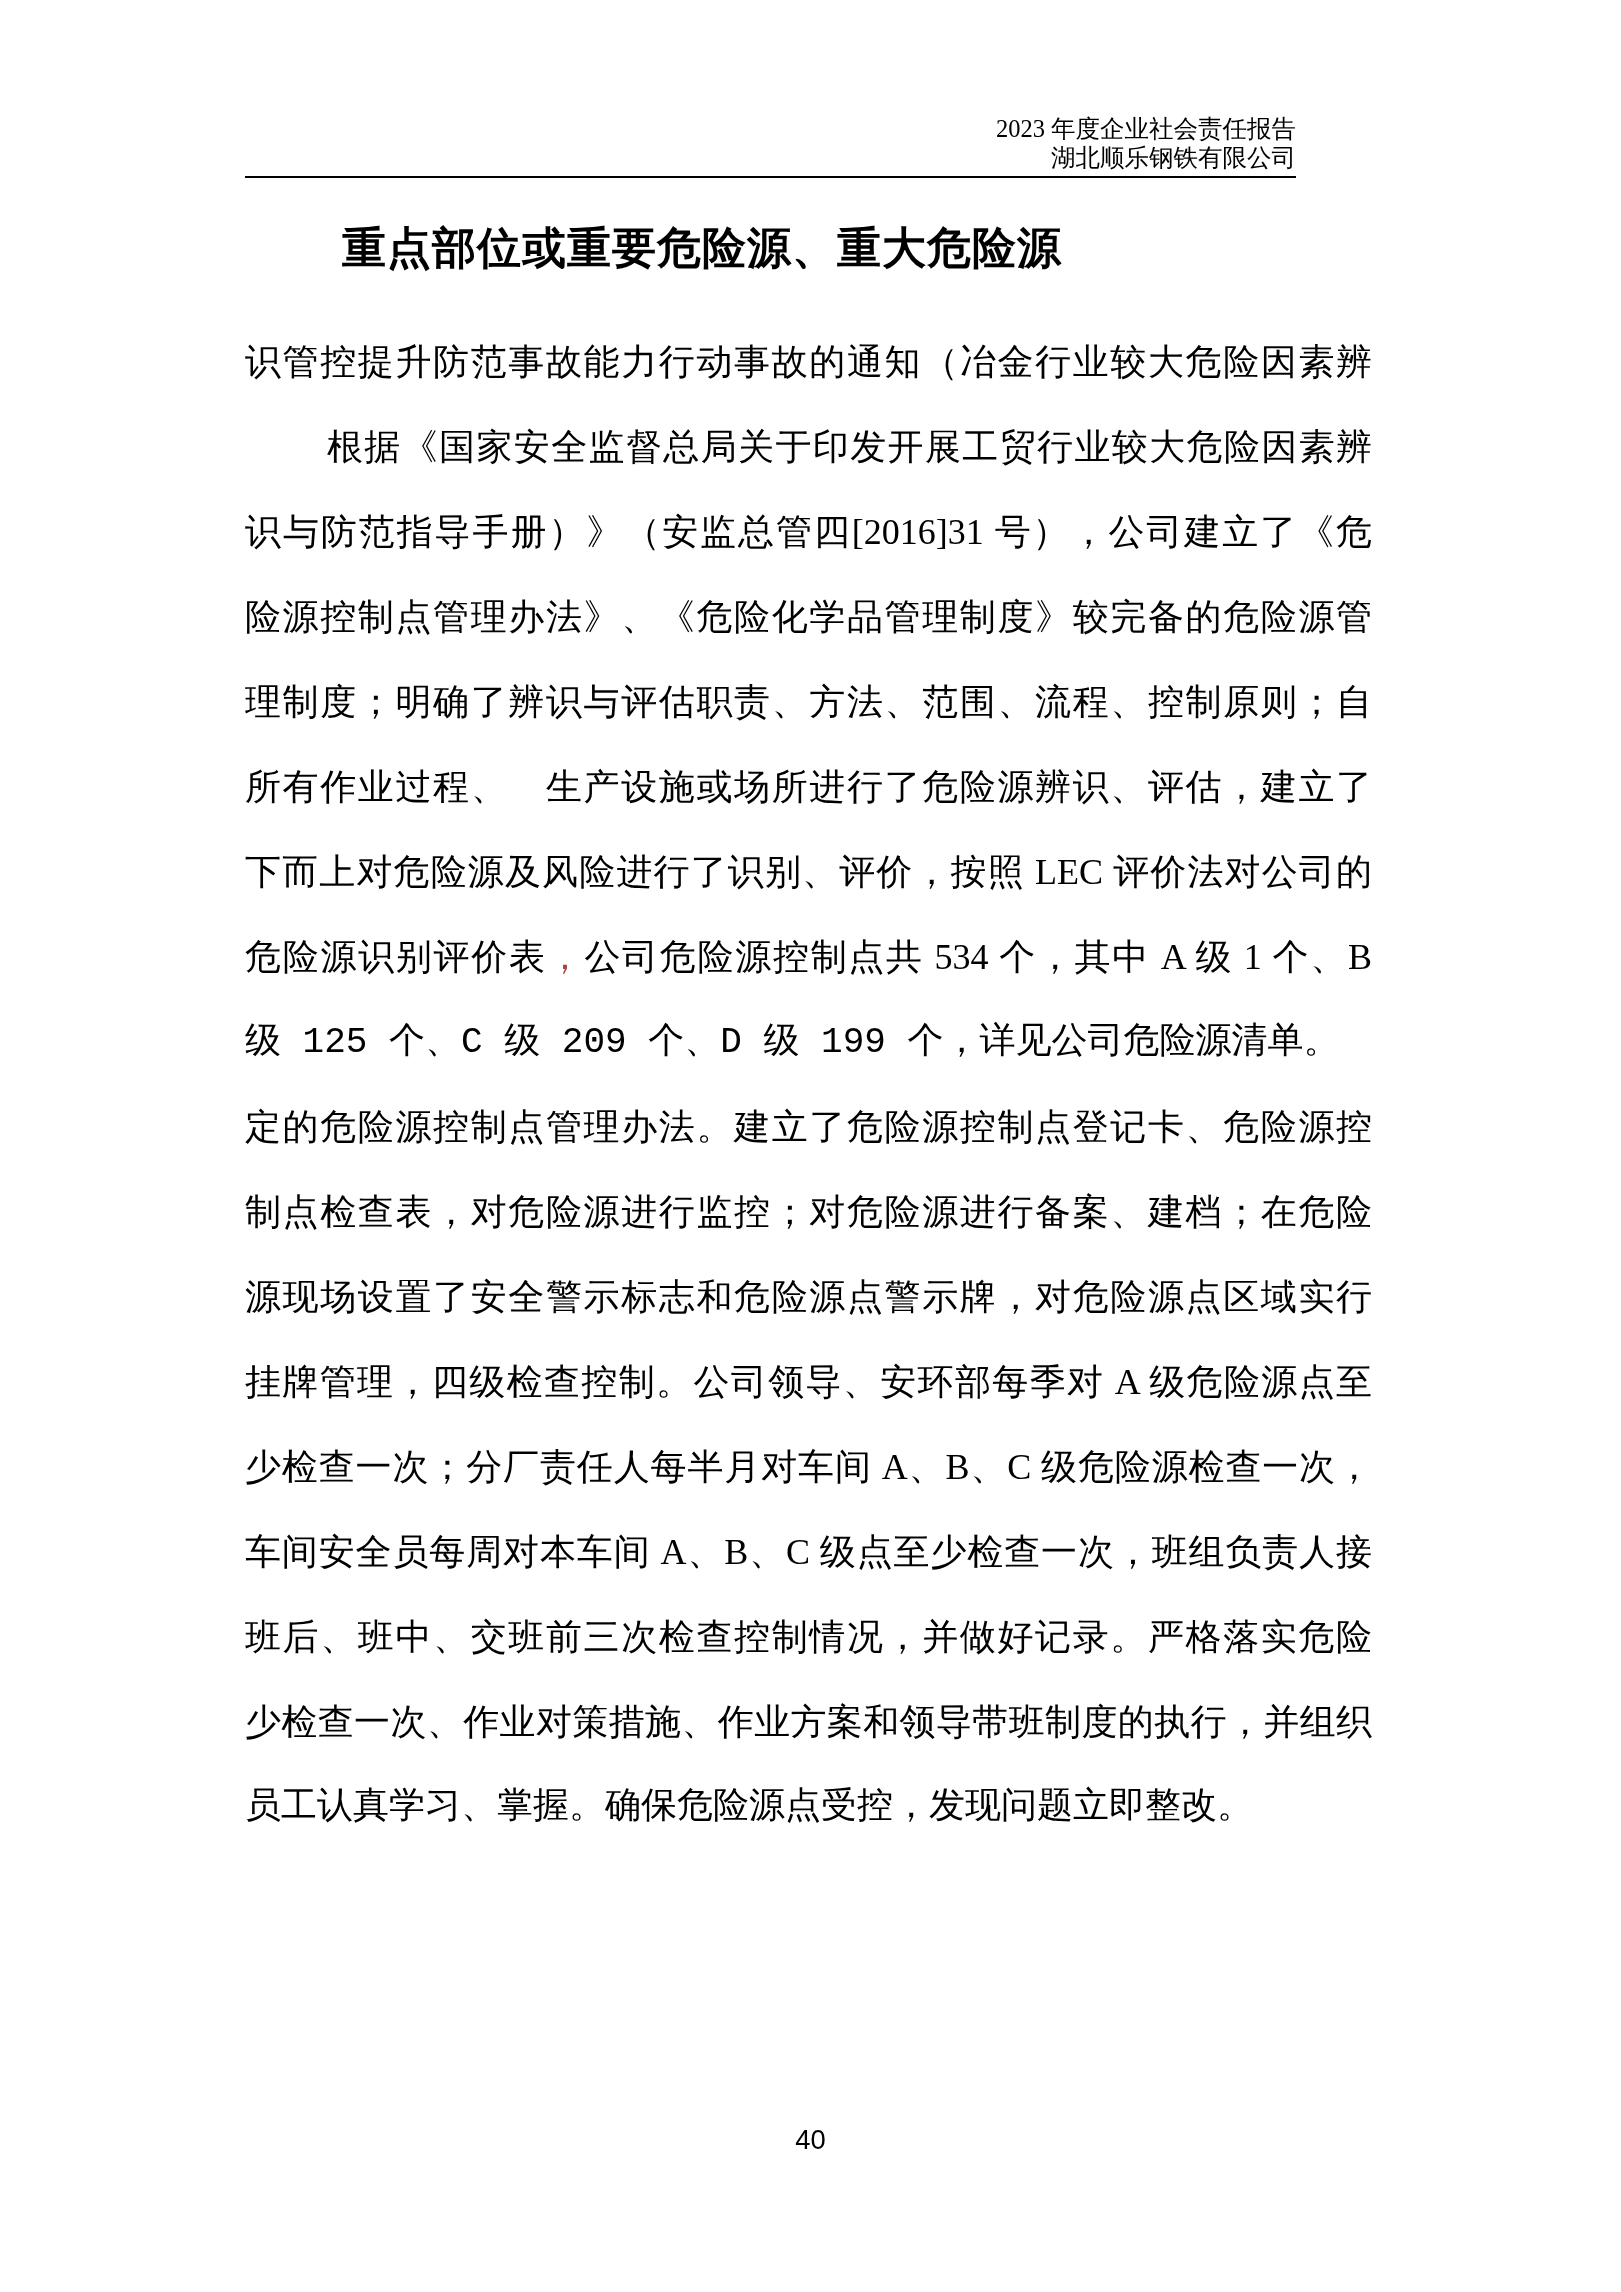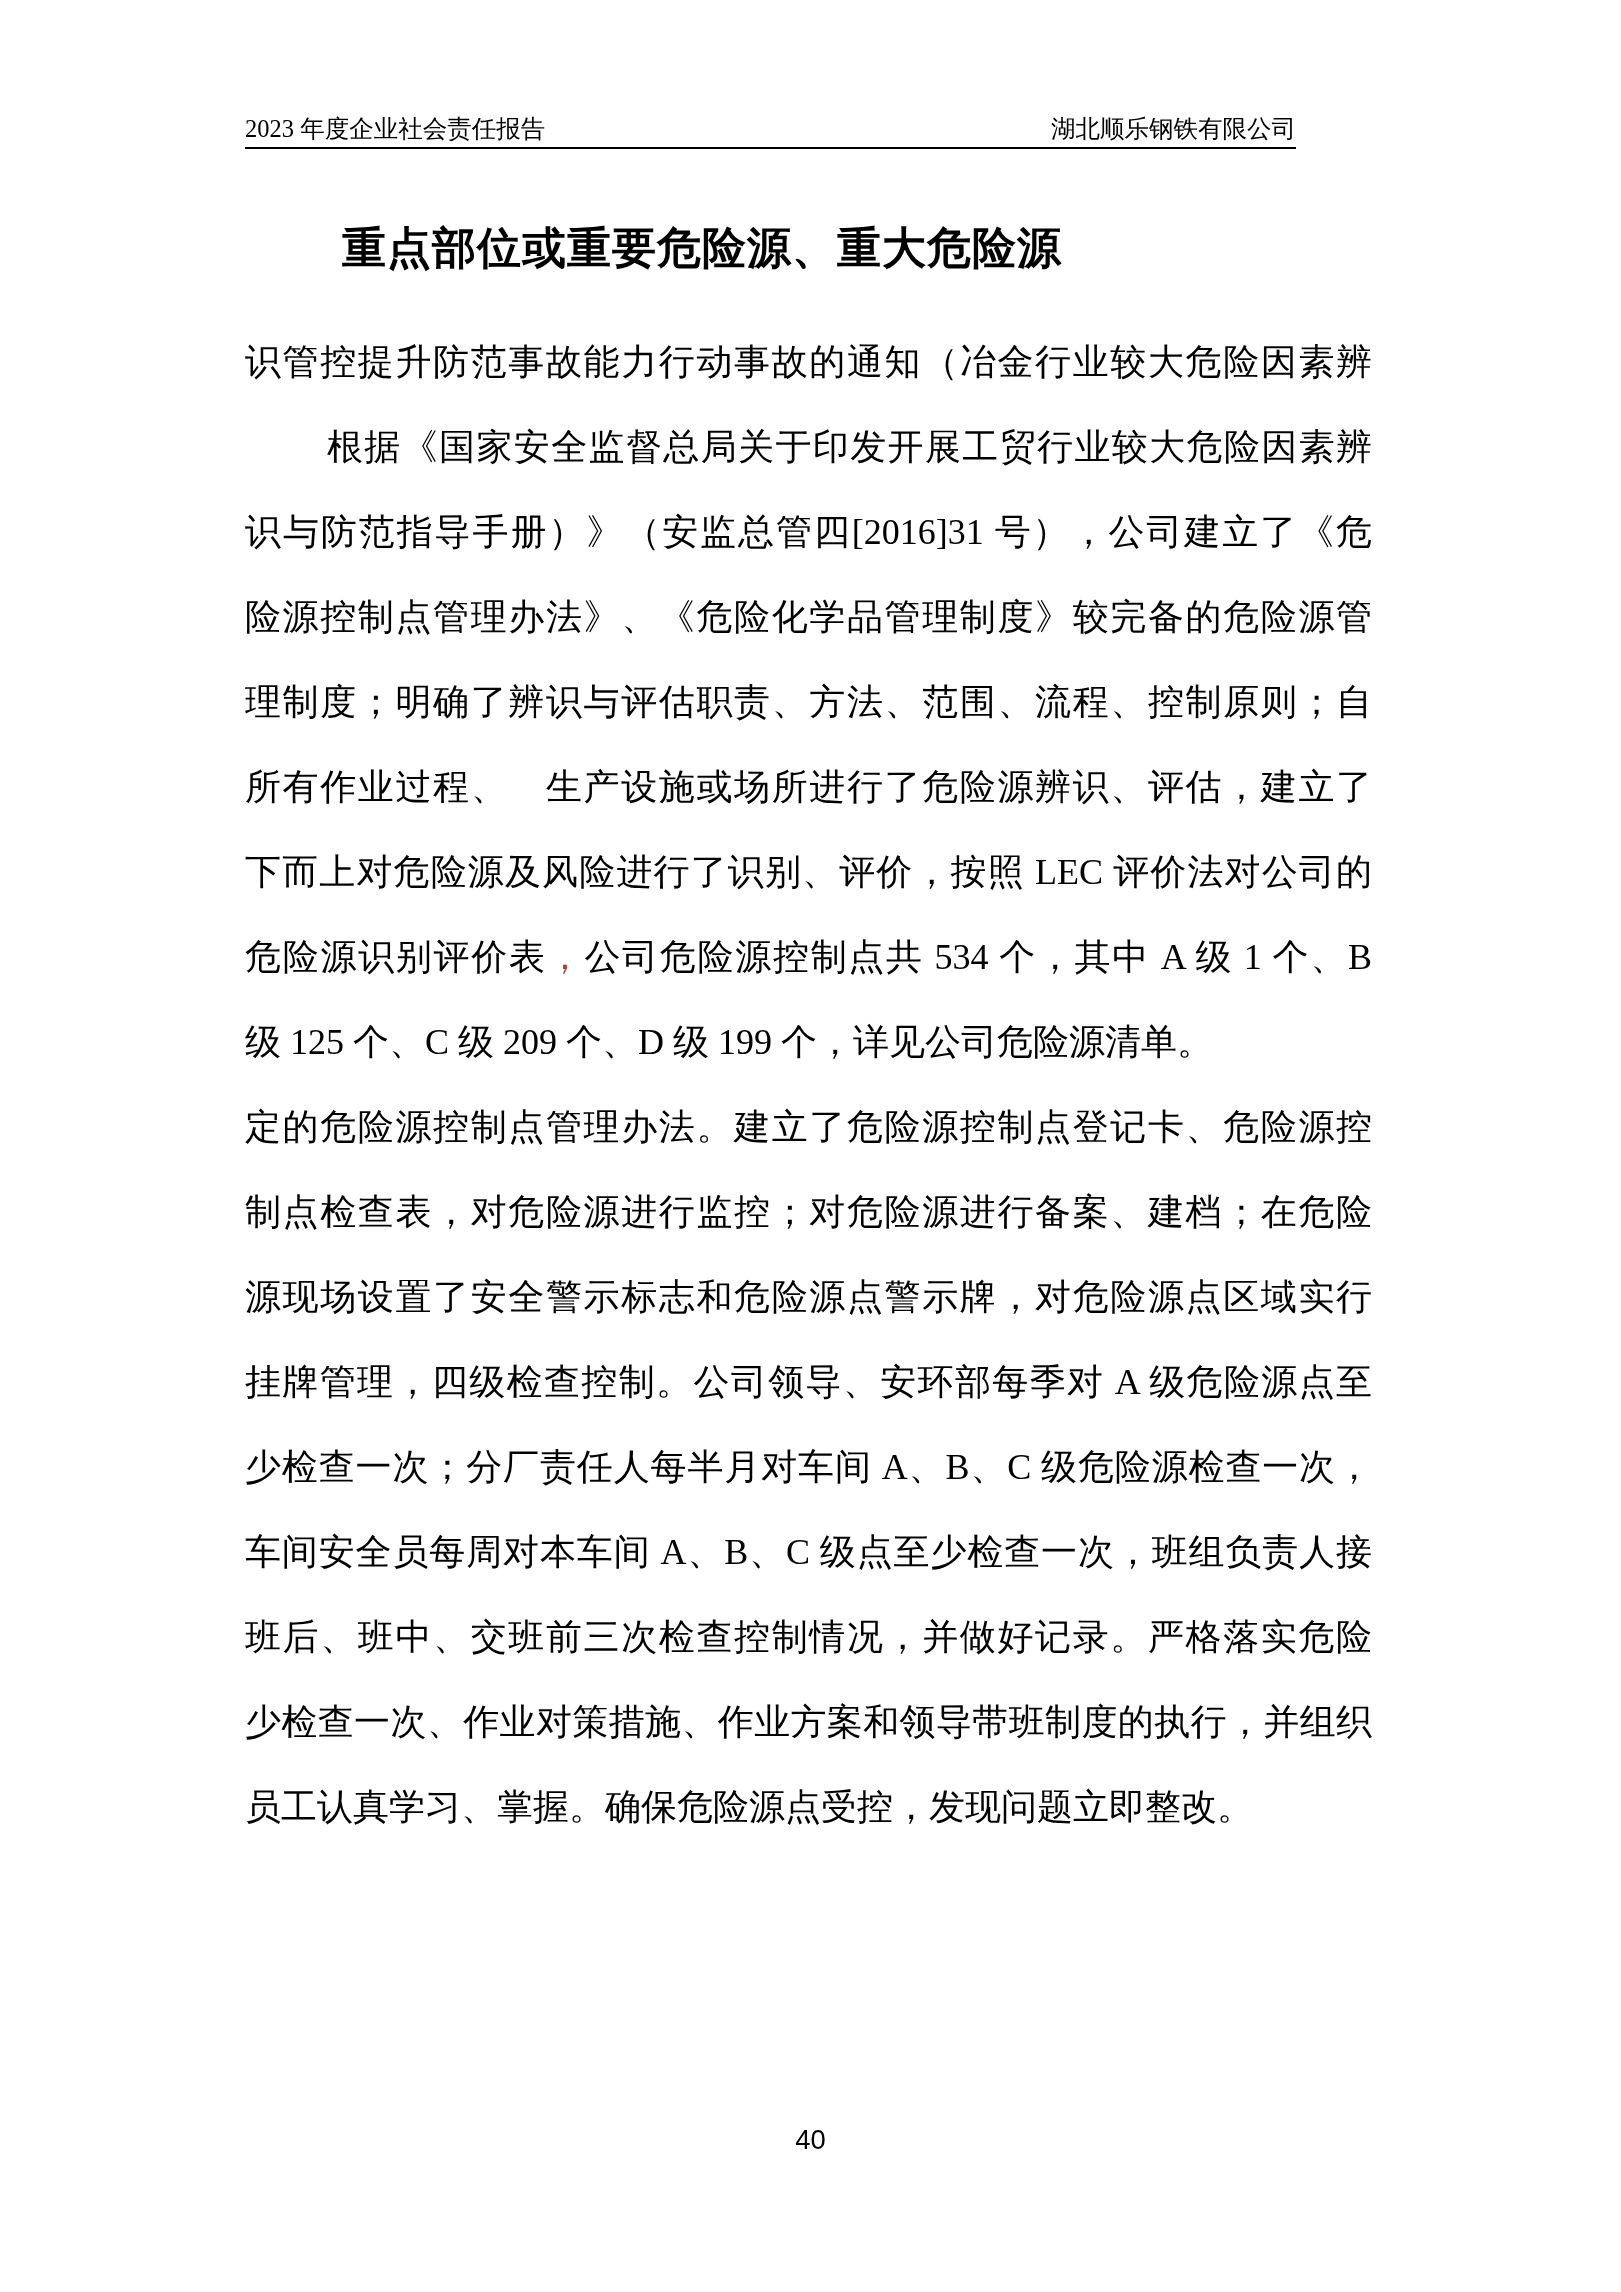--- a/index.html
+++ b/index.html
@@ -21,20 +21,21 @@
     top: 114px;
     width: 1051px;
     display: flex;
     justify-content: space-between;
     align-items: flex-end;
     font-family: "Liberation Serif", "DejaVu Serif", serif;
     font-size: 24.5px;
     line-height: 29px;
     border-bottom: 2.9px solid #000000;
     padding-bottom: 3.9px;
+    flex-direction: column;
   }
   .section-title {
     position: absolute;
     left: 330px;
     top: 213px;
     margin: 12px;
     font-family: "Liberation Sans", "DejaVu Sans", sans-serif;
     font-weight: bold;
     font-size: 44px;
     line-height: 45px;
@@ -55,20 +56,21 @@
     text-align: justify;
     text-align-last: justify;
     overflow: hidden;
   }
   .line.indent {
     text-indent: 82px;
   }
   .line.last {
     text-align: right;
     text-align-last: left;
+    font-family: Liberation Mono, monospace;
   }
   .red {
     color: var(--red-comma, #a94442);
   }
   .page-number {
     position: absolute;
     left: 0;
     top: 2125px;
     width: 100%;
     text-align: center;

